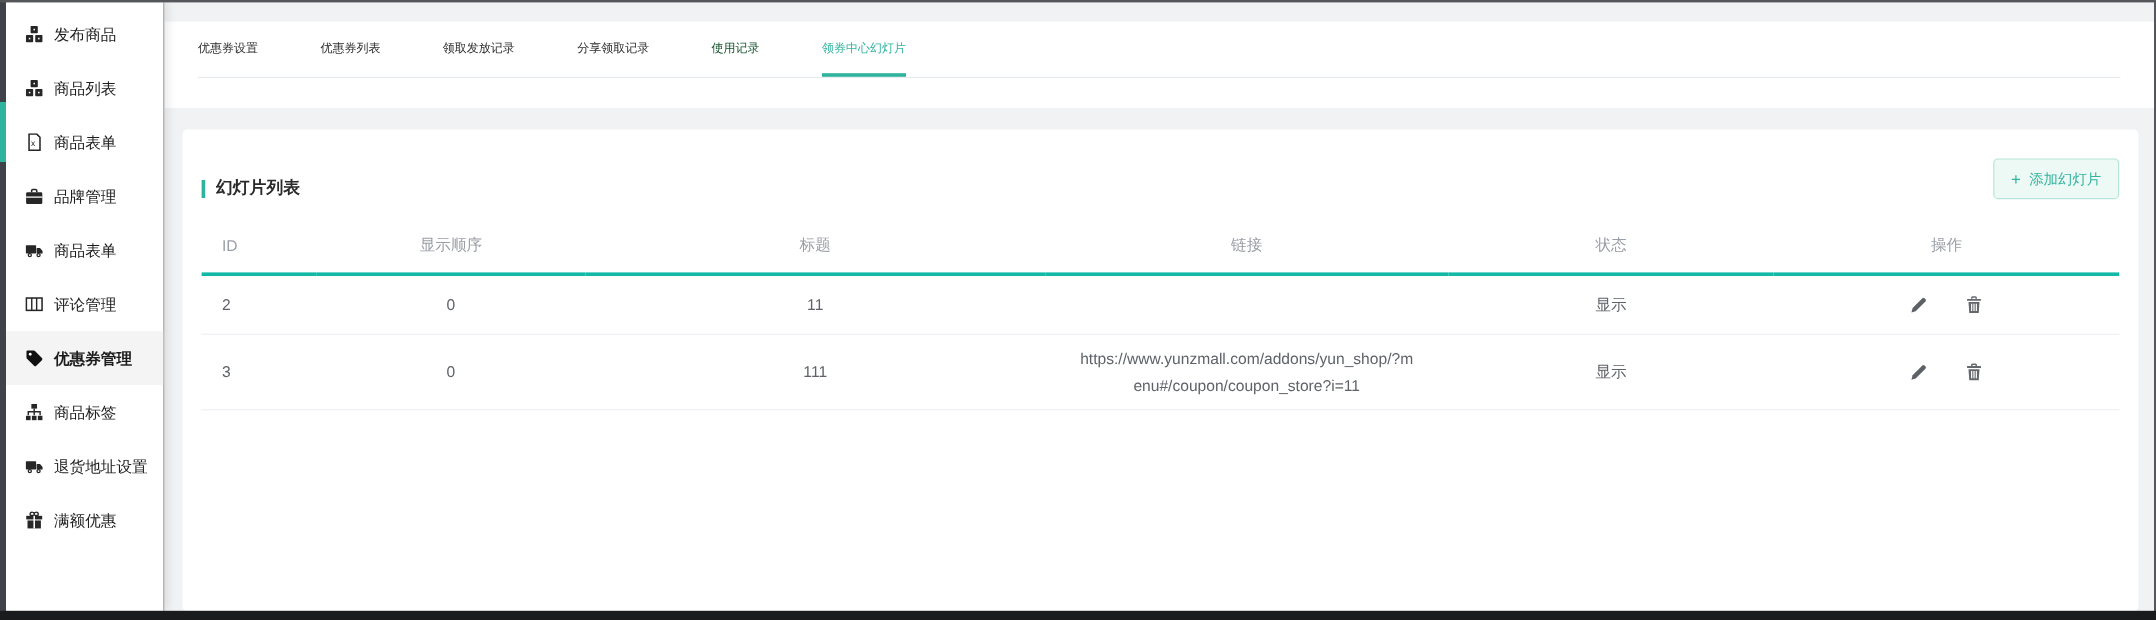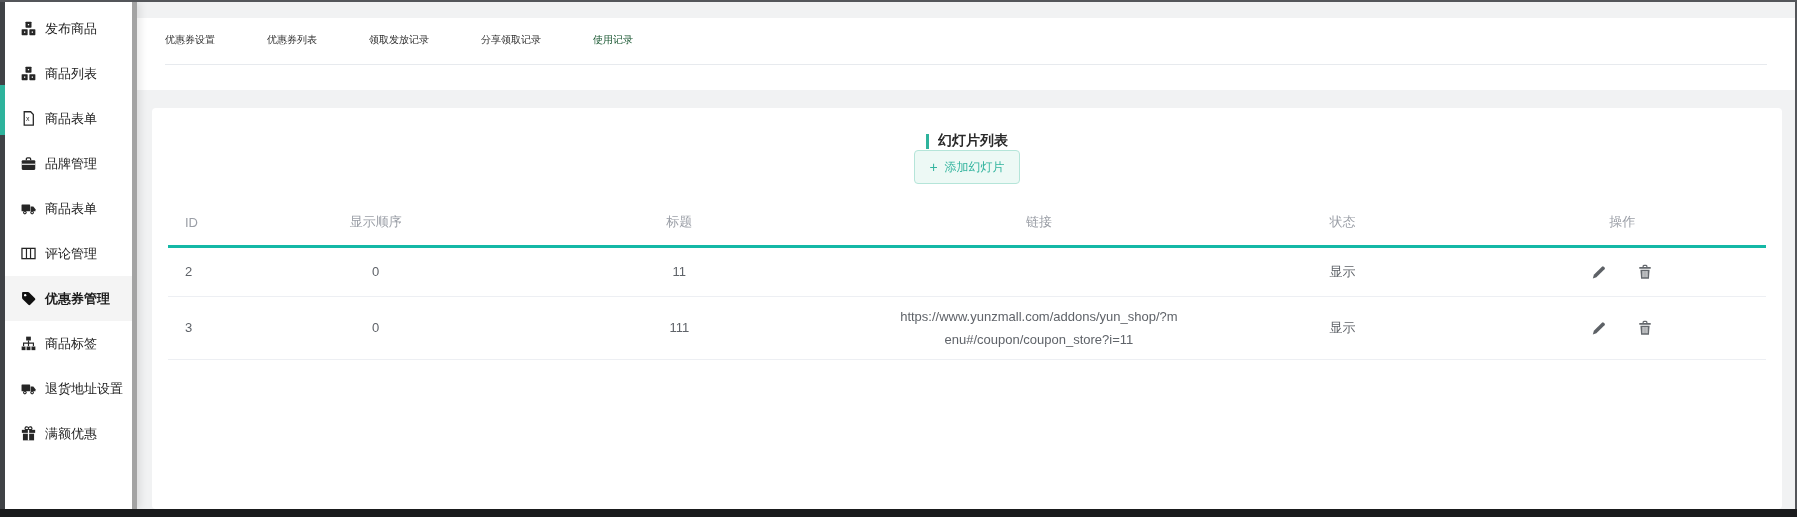--- a/index.html
+++ b/index.html
@@ -9,39 +9,39 @@
 
   
   .edge-top    { position:absolute; top:0; left:0; width:100%; height:2px; background:#54565a; z-index:60; }
   .edge-bottom { position:absolute; bottom:0; left:0; width:100%; height:8px; background:#1a1b1d; z-index:60; }
   .edge-right  { position:absolute; top:0; right:0; width:2px; height:100%; background:#54565a; z-index:60; }
   .edge-left   { position:absolute; top:0; left:0; width:5px; height:100%; background:#3f4246; z-index:55; }
   .edge-left-active { position:absolute; top:85px; left:0; width:5px; height:50px; z-index:56; }
 
   
   .sidebar { position:absolute; left:5px; top:2px; bottom:8px; width:132px; background:#fff;
-             box-shadow:3px 0 8px rgba(0,0,0,0.10); border-right:5px solid #a3a3a3; z-index:20; padding-top:4px; }
+             box-shadow:3px 0 8px rgba(0,0,0,0.10); border-right:1px solid #a3a3a3; z-index:20; padding-top:4px; }
   .side-item { height:45px; display:flex; align-items:center; gap:9px; padding-left:16px;
                font-size:13px; color:#1c1c1c; cursor:pointer; white-space:nowrap; }
   .side-item svg { flex:0 0 auto; }
   .side-item.active { background:#f4f4f4; font-weight:bold; }
 
   
   .main { position:absolute; left:137px; top:2px; right:2px; bottom:8px; display:flex; flex-direction:column; }
   .tabs-card { margin-top:16px; background:#fff; height:72px; flex:0 0 auto; }
   .tabs-row { margin:0 28px; height:47px; border-bottom:1px solid #e7eaee; display:flex; align-items:stretch; }
   .tab { display:flex; align-items:center; margin-right:52px; font-size:10px; color:#2e2e2e;
          border-bottom:3px solid transparent; cursor:pointer; }
   .tab--hl { color:#14532d; }
   .tab--active { color:#33b49e; border-bottom-color:#2eb39c; }
 
   .gap { height:18px; flex:0 0 auto; }
   .content-card { margin:0 13px 0 15px; background:#fff; border-radius:4px; flex:1 1 auto; padding:24px 16px 0 16px; }
 
-  .panel-head { display:flex; justify-content:space-between; align-items:center;flex-direction:column; }
+  .panel-head { display:flex; justify-content:space-between; align-items:flex-end; }
   .panel-title { display:flex; align-items:center; gap:9px; font-size:14px; font-weight:bold; color:#2a2a2a; }
   .panel-title .bar { width:3px; height:15px; display:inline-block; }
   .add-btn { display:flex; align-items:center; gap:7px; background:#edf9f5; border:1px solid #b5e5d9;
              color:#33b49e; font-size:12px; padding:9px 14px; border-radius:4px; cursor:pointer; line-height:1; }
   .add-btn .plus { font-size:14px; }
 
   table { width:100%; margin-top:16px; border-collapse:collapse; table-layout:fixed; }
   th { height:46px; font-size:13px; color:#9a9ea6; font-weight:normal; text-align:center;
        border-bottom:3px solid #14b8a6; }
   td { height:50px; font-size:13px; color:#5f6369; text-align:center; border-bottom:1px solid #edeff3;
@@ -159,20 +159,21 @@
 
   <div class="main">
 
     <div class="tabs-card">
       <div class="tabs-row">
         <div class="tab">优惠券设置</div>
         <div class="tab">优惠券列表</div>
         <div class="tab">领取发放记录</div>
         <div class="tab">分享领取记录</div>
         <div class="tab tab--hl">使用记录</div>
+        <div class="tab tab--active">领券中心幻灯片</div>
       </div>
     </div>
 
     <div class="gap"></div>
 
     <div class="content-card">
 
       <div class="panel-head">
         <div class="panel-title">
           <span class="bar" style="background:#2eb39c;"></span>

